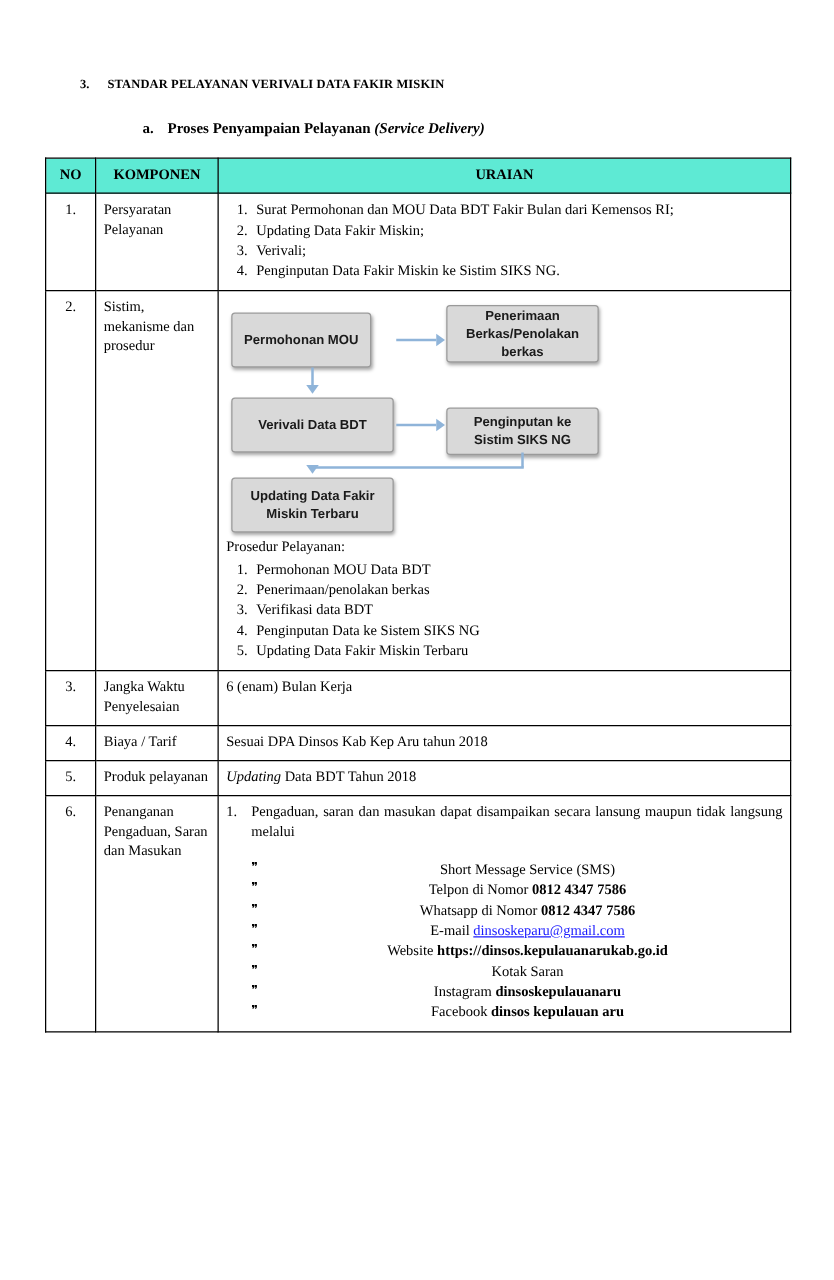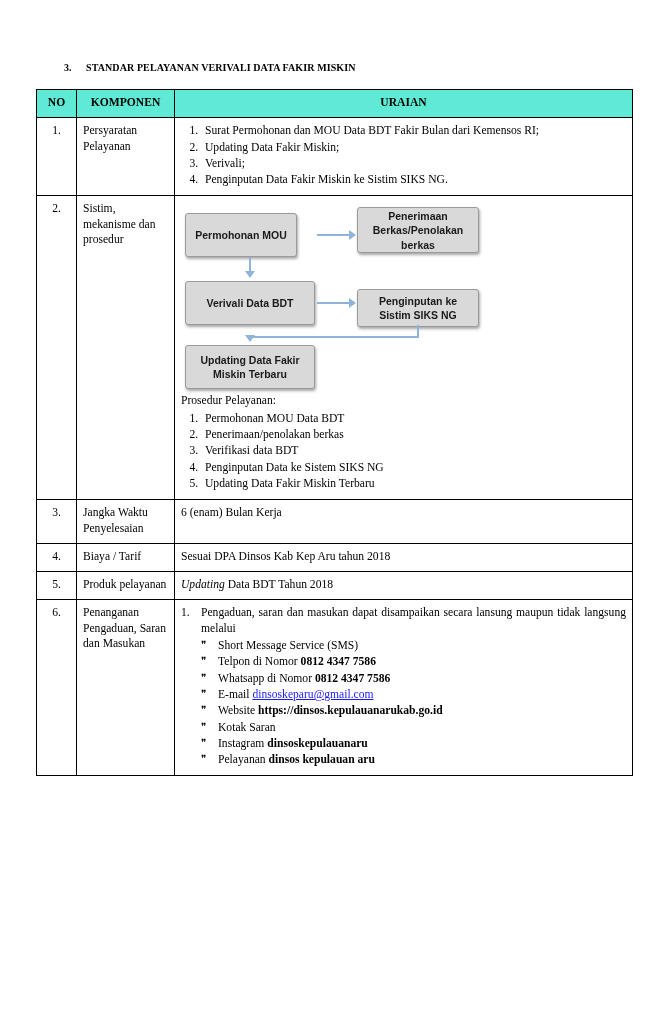--- a/index.html
+++ b/index.html
@@ -134,22 +134,23 @@
     margin: 2px 0 4px 0;
   }
   .italic { font-style: italic; }
   .bold { font-weight: bold; }
   .link {
     color: #1a1aff;
     text-decoration: underline;
   }
   ul.bullets {
     list-style: none;
-    margin: 2px 0 0 0;
+    margin: 15px 0 0 0;
     padding: 0 0 0 20px;
+    text-align: center;
   }
   ul.bullets li {
     position: relative;
     padding-left: 17px;
     margin-bottom: 1px;
   }
   ul.bullets li:before {
     content: "\275E";
     position: absolute;
     left: 0;
@@ -168,20 +169,23 @@
 </style>
 </head>
 <body>
 
 <div class="page">
 
   <div class="heading-1">
     <span class="num">3.</span><span>STANDAR PELAYANAN VERIVALI DATA FAKIR MISKIN</span>
   </div>
 
+  <div class="heading-2">
+    <span class="num">a.</span><span>Proses Penyampaian Pelayanan</span>&nbsp;<i>(Service Delivery)</i>
+  </div>
 
   <table class="sp">
     <colgroup>
       <col class="c-no">
       <col class="c-komp">
       <col class="c-ur">
     </colgroup>
     <thead>
       <tr>
         <th>NO</th>
@@ -265,21 +269,21 @@
         <td>
           <div class="just row6-first"><span class="mark">1.</span><span>Pengaduan, saran dan masukan dapat disampaikan secara lansung maupun tidak langsung melalui</span></div>
           <ul class="bullets">
             <li><span>Short Message Service (SMS)</span></li>
             <li><span>Telpon di Nomor </span><span class="bold">0812 4347 7586</span></li>
             <li><span>Whatsapp di Nomor </span><span class="bold">0812 4347 7586</span></li>
             <li><span>E-mail </span><span class="link">dinsoskeparu@gmail.com</span></li>
             <li><span>Website </span><span class="bold">https://dinsos.kepulauanarukab.go.id</span></li>
             <li><span>Kotak Saran</span></li>
             <li><span>Instagram </span><span class="bold">dinsoskepulauanaru</span></li>
-            <li><span>Pelayanan </span><span class="bold">dinsos kepulauan aru</span></li>
+            <li><span>Facebook </span><span class="bold">dinsos kepulauan aru</span></li>
           </ul>
         </td>
       </tr>
 
     </tbody>
   </table>
 
 </div>
 
 </body></html>

